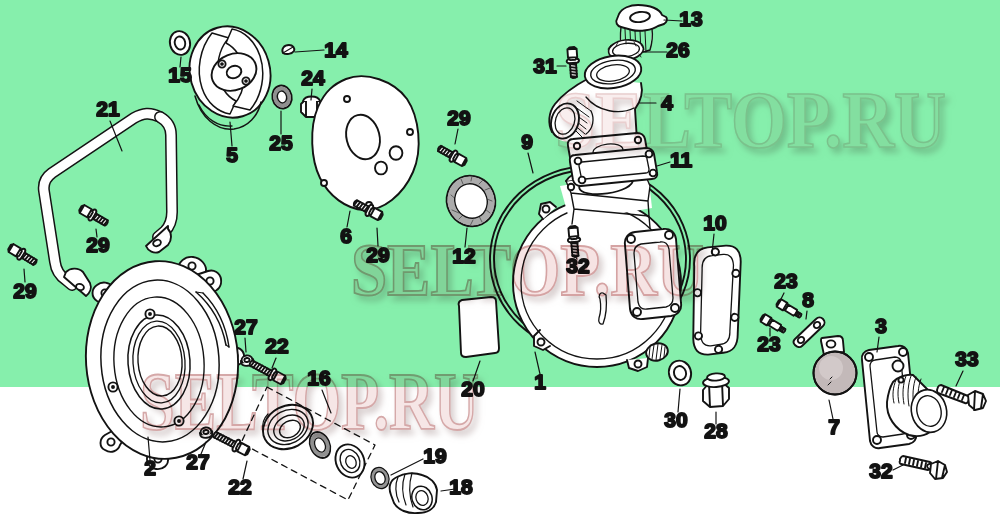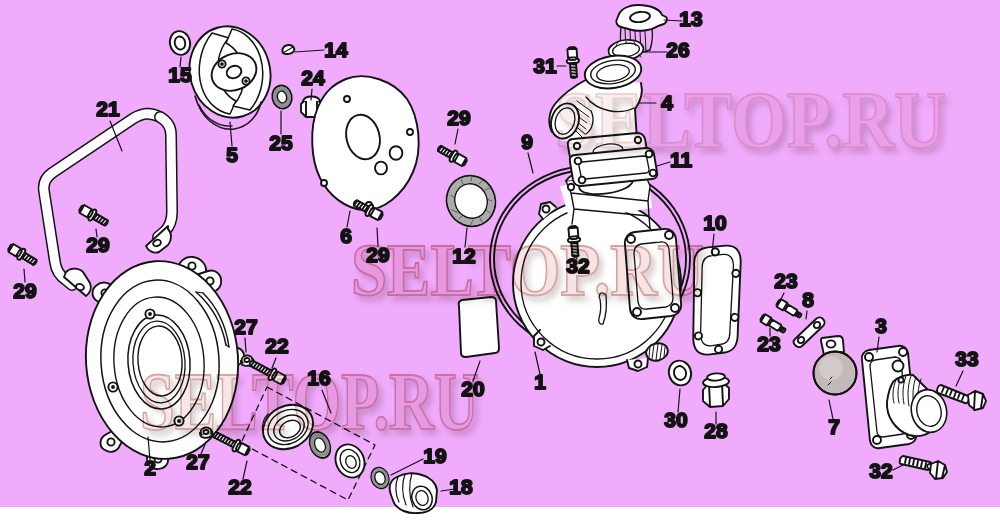--- a/index.html
+++ b/index.html
@@ -1,16 +1,16 @@
 <!DOCTYPE html>
 <html><head>
 <meta charset="utf-8">
 <style>
 html,body{margin:0;padding:0;background:#fff;width:1000px;height:523px;overflow:hidden;}
-#wrap{position:relative;width:1000px;height:507px;background:#f0abfc;}
+#wrap{position:relative;width:1000px;height:387px;background:#86efac;}
 svg{position:absolute;left:0;top:0;}
 #art text{font-family:"Liberation Sans",sans-serif;font-size:21px;font-weight:bold;fill:#131313;}
 .wm{position:absolute;left:0;top:0;mix-blend-mode:multiply;pointer-events:none;}
 .wm text{font-family:"Liberation Serif",serif;font-weight:bold;}
 </style>
 </head>
 <body>
 <div id="wrap">
 <svg id="art" width="1000" height="523" viewBox="0 0 1000 523" fill="none" stroke="#131313" stroke-width="1.9" stroke-linecap="round" stroke-linejoin="round">
 <defs>

